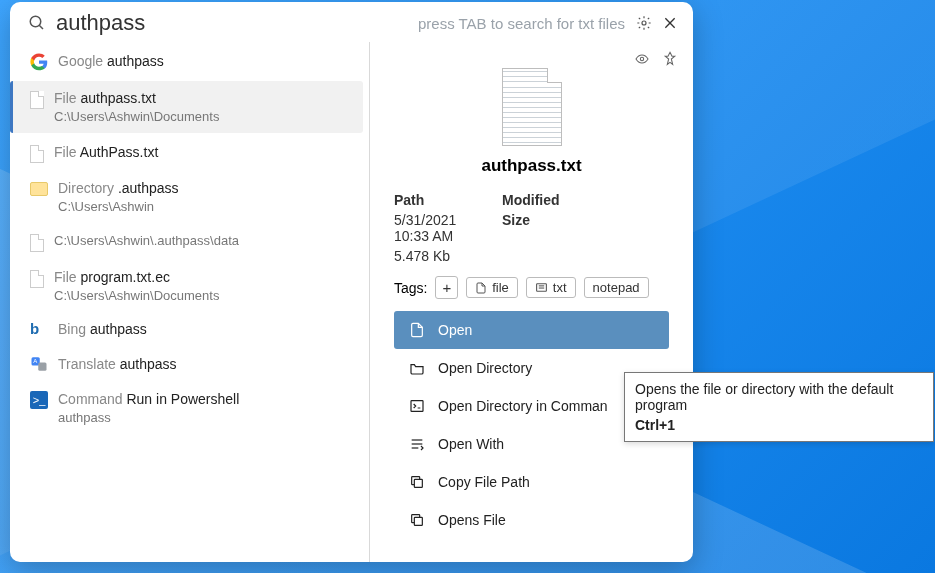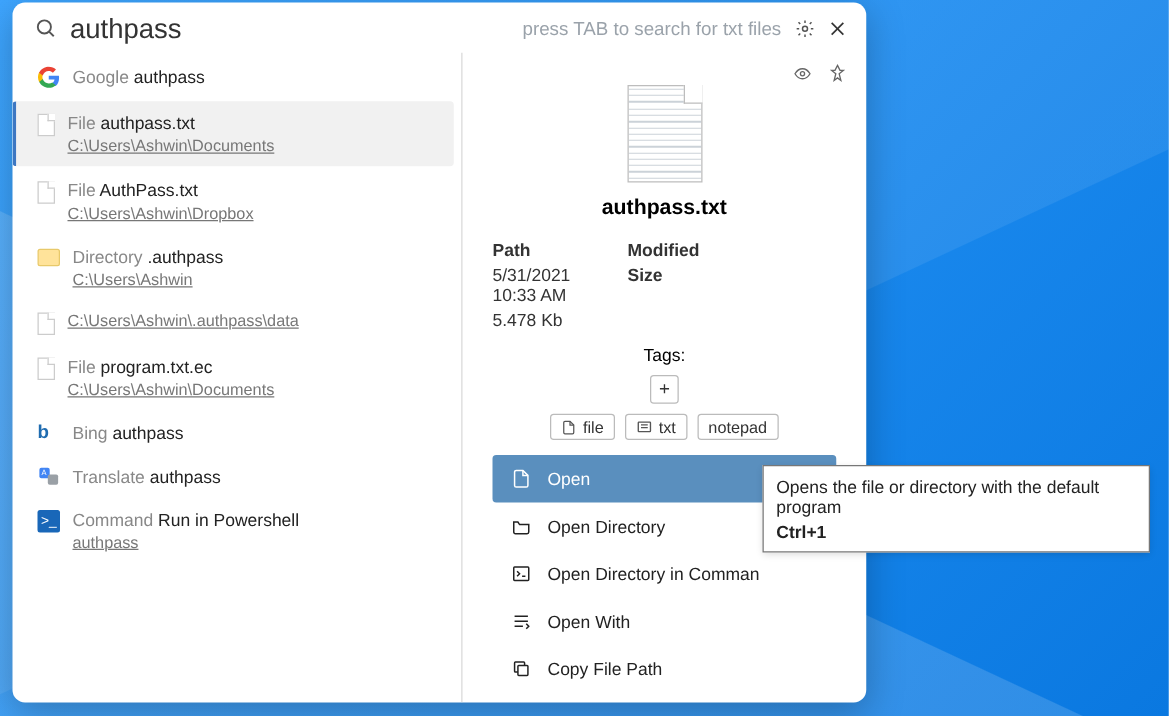--- a/index.html
+++ b/index.html
@@ -87,21 +87,21 @@
   .result-row.selected {
     background: #f1f1f1;
     border-left: 3px solid #3d77c2;
     padding-left: 17px;
     margin: 2px 6px 2px 0;
     border-radius: 3px;
   }
   .res-txt { flex: 1; line-height: 1.35; }
   .res-main { font-size: 14px; color: #888; }
   .res-main .q { color: #222; }
-  .res-sub { font-size: 13px; color: #777; text-decoration: underline; }
+  .res-sub { font-size: 13px; color: #777; }
   .file-ico {
     width: 14px; height: 18px;
     border: 1px solid #ccc;
     background: #fff;
     position: relative;
     margin-top: 2px;
     flex-shrink: 0;
   }
   .file-ico::after {
     content: "";
@@ -149,21 +149,21 @@
     display: grid;
     grid-template-columns: 92px 1fr;
     gap: 4px 16px;
     font-size: 14px;
     color: #333;
     padding: 6px 24px 10px 24px;
   }
   .meta .lbl { color: #333; font-weight: bold; }
   .tagrow {
     display: flex; align-items:center; gap:8px;
-    font-size: 14px; padding: 2px 24px 12px 24px; flex-direction: column;
+    font-size: 14px; padding: 2px 24px 12px 24px;
   }
   .tag {
     border: 1px solid #bbb;
     border-radius: 3px;
     padding: 2px 8px;
     font-size: 13px;
     color: #333;
     cursor: pointer;
     display:flex; align-items:center; gap:5px;
   }
@@ -176,21 +176,21 @@
     display:flex;align-items:center;gap:12px;
     padding:10px 14px; font-size:14px; color:#222;
     border-radius:3px; cursor:pointer;
   }
   .action.selected { background:#5a8fbe; color:#fff;align-items:center; }
   .action .aico { width:18px;height:18px;display:flex;align-items:center;justify-content:center; }
   
   .tooltip {
     position: absolute;
     top: 372px;
-    left: 610px;
+    left: 624px;
     width: 310px;
     background: #fff;
     border: 1px solid #777;
     padding: 8px 10px;
     font-size: 14px;
     color: #222;
     box-shadow: 0 2px 6px rgba(0,0,0,0.15);
     z-index: 10;
   }
   .tooltip .ttkey { font-weight: 600; margin-top:4px; }
@@ -248,21 +248,20 @@
           <div class="file-ico"></div>
           <div class="res-txt">
             <div class="res-main">File <span class="q">authpass.txt</span></div>
             <div class="res-sub">C:\Users\Ashwin\Documents</div>
           </div>
         </div>
         <div class="result-row">
           <div class="file-ico"></div>
           <div class="res-txt">
             <div class="res-main">File <span class="q">AuthPass.txt</span></div>
-            <div class="res-sub">C:\Users\Ashwin\Dropbox</div>
           </div>
         </div>
         <div class="result-row">
           <div class="folder-ico"></div>
           <div class="res-txt">
             <div class="res-main">Directory <span class="q">.authpass</span></div>
             <div class="res-sub">C:\Users\Ashwin</div>
           </div>
         </div>
         <div class="result-row">

